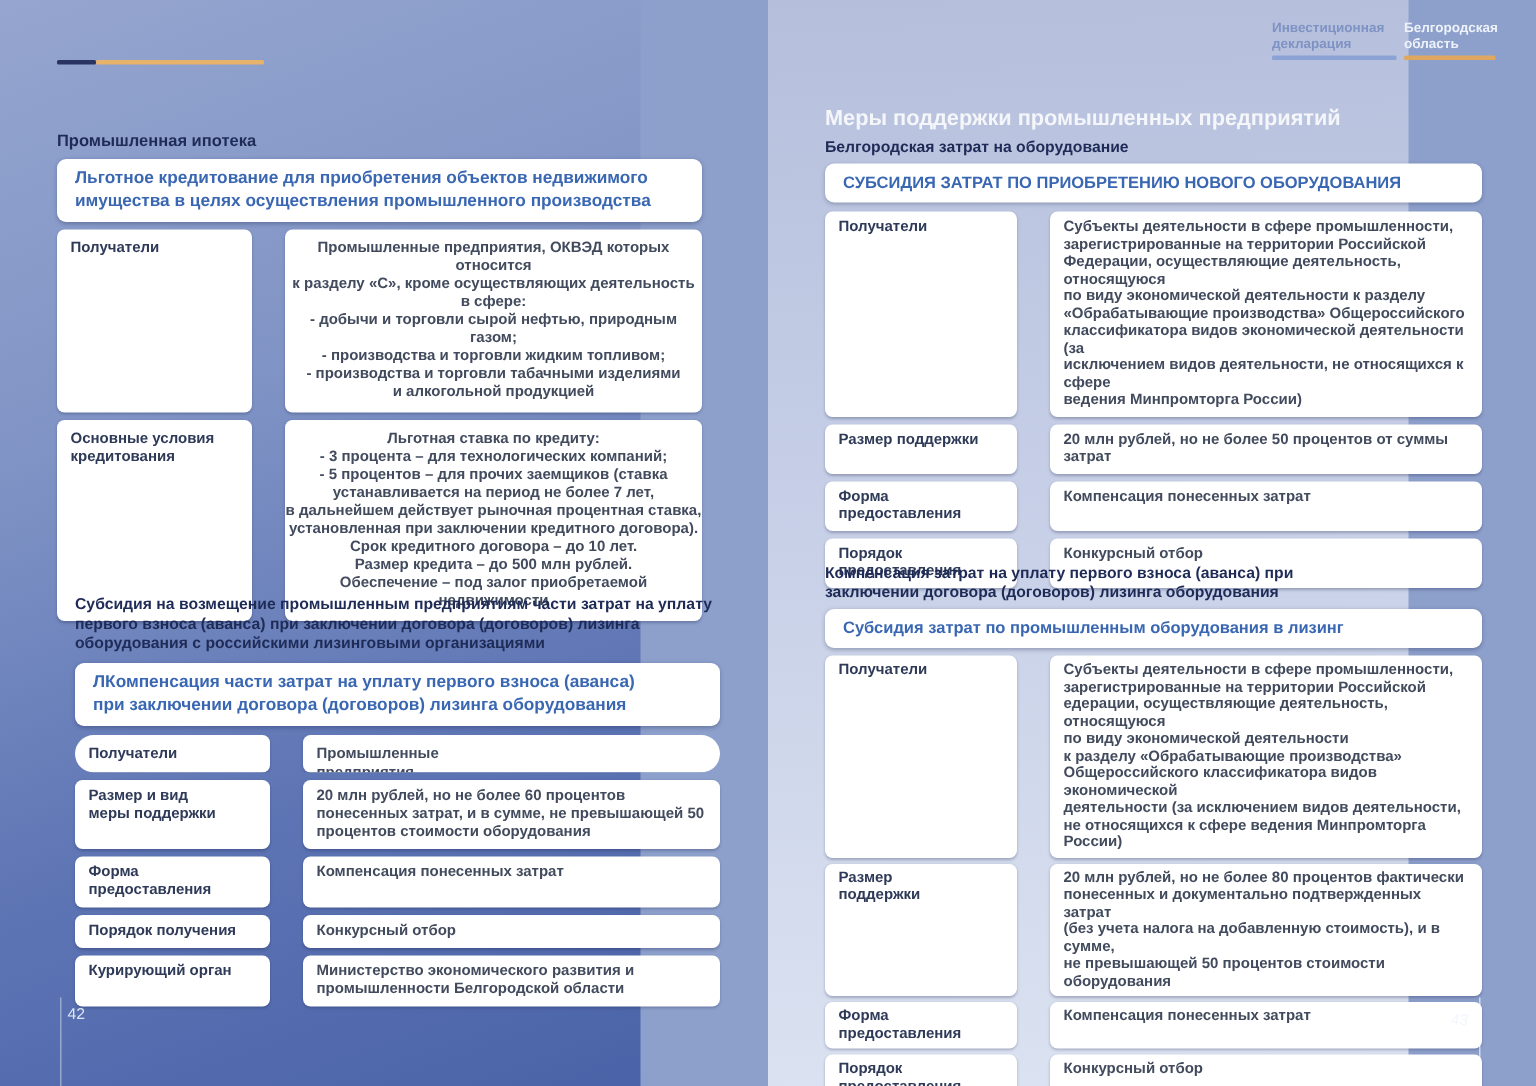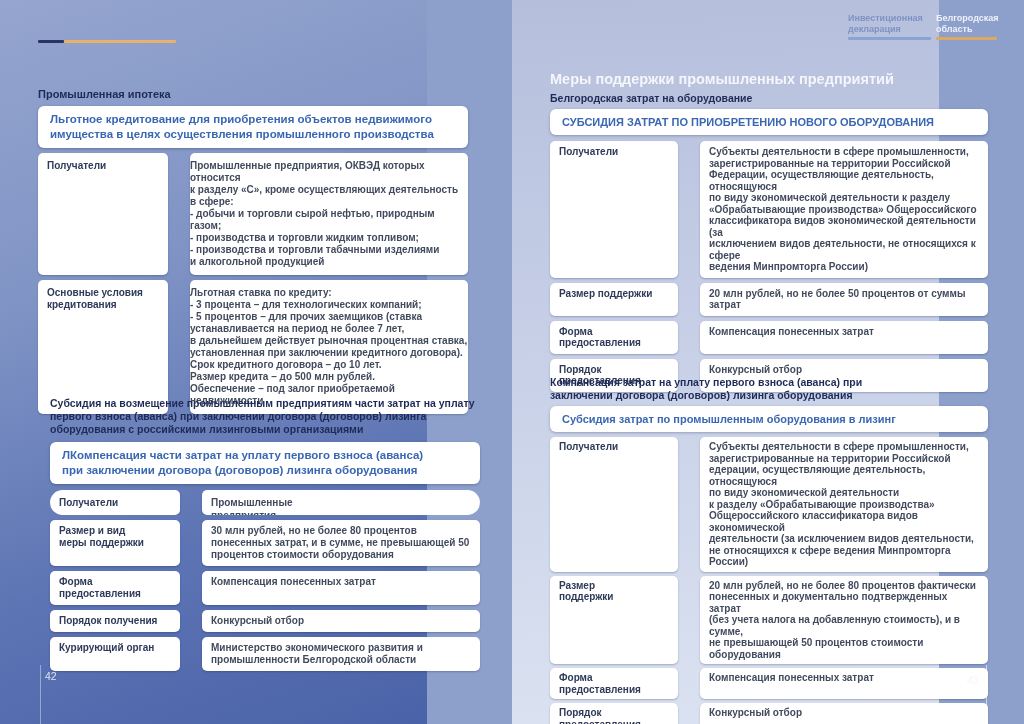--- a/index.html
+++ b/index.html
@@ -37,21 +37,21 @@
   }
   .cl{flex:0 0 auto;font-weight:700;color:#2e3a58;}
   .cv{flex:1 1 auto;color:#424b5d;}
 
   
   #ls1{left:38px;top:88px;width:430px;}
   #ls1 .kicker{font-size:11px;line-height:13px;margin-bottom:5px;}
   #ls1 .titlebox{font-size:11.5px;line-height:15px;margin-bottom:5px;}
   #ls1 .trow{margin-bottom:5px;font-size:10px;line-height:12px;}
   #ls1 .cl{width:130px;padding:7px 9px;}
-  #ls1 .cv{padding:7px 0;}
+  #ls1 .cv{padding:7px 0;text-align:center;}
 
   
   #ls2{left:50px;top:397px;width:430px;}
   #ls2 .kicker{font-size:10.5px;line-height:13px;margin-bottom:6px;}
   #ls2 .titlebox{font-size:11.5px;line-height:15px;margin-bottom:6px;}
   #ls2 .trow{margin-bottom:5px;font-size:10px;line-height:12px;}
   #ls2 .cl{width:130px;padding:5px 9px;}
   #ls2 .cv{padding:5px 9px;}
   #ls2 .trow.clipped{height:25px;overflow:hidden;}
   #ls2 .trow.clipped .cl,#ls2 .trow.clipped .cv{height:25px;overflow:hidden;line-height:13px;padding-top:6px;}
@@ -128,21 +128,21 @@
 при заключении договора (договоров) лизинга оборудования</div>
 
     <div class="trow clipped">
       <div class="cl">Получатели</div>
       <div class="cv">Промышленные
 предприятия</div>
     </div>
     <div class="trow">
       <div class="cl">Размер и вид
 меры поддержки</div>
-      <div class="cv">30 млн рублей, но не более 80 процентов
+      <div class="cv">20 млн рублей, но не более 60 процентов
 понесенных затрат, и в сумме, не превышающей 50
 процентов стоимости оборудования</div>
     </div>
     <div class="trow">
       <div class="cl">Форма предоставления</div>
       <div class="cv">Компенсация понесенных затрат</div>
     </div>
     <div class="trow">
       <div class="cl">Порядок получения</div>
       <div class="cv">Конкурсный отбор</div>

